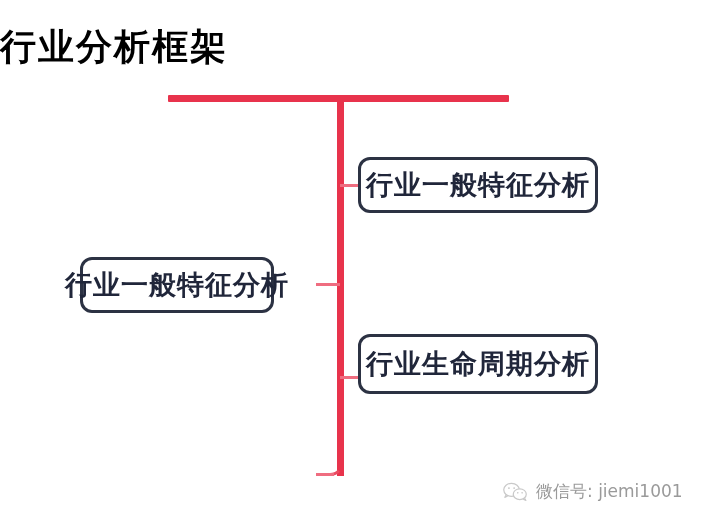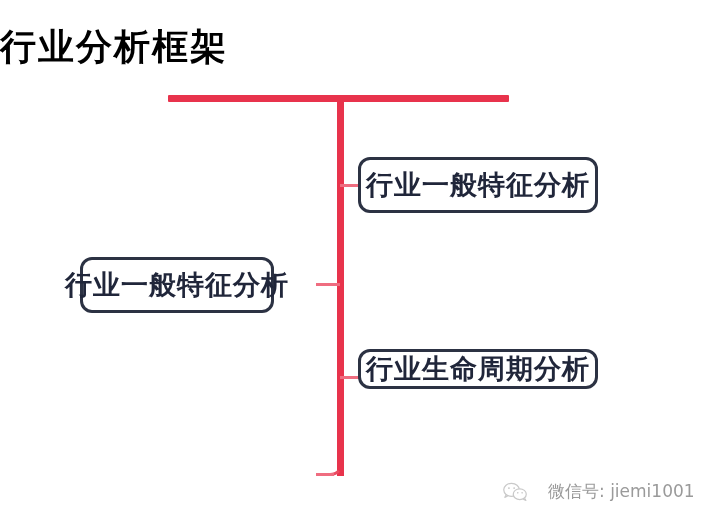--- a/index.html
+++ b/index.html
@@ -86,31 +86,31 @@
     letter-spacing: 1px;
     display: flex;
     align-items: center;
     justify-content: center;
     white-space: nowrap;
     font-family: "DejaVu Sans", "Liberation Sans", sans-serif;
   }
 
   #node-1 { left: 358px; top: 157px; width: 240px; height: 56px; }
   #node-2 { left: 80px;  top: 257px; width: 194px; height: 56px; }
-  #node-3 { left: 358px; top: 349px; width: 240px; height: 40px; }
+  #node-3 { left: 358px; top: 334px; width: 240px; height: 60px; }
   #node-4 { left: 130px; top: 446px; width: 188px; height: 55px; }
 
   
   .footer {
     position: absolute;
     left: 502px;
     top: 480px;
     display: flex;
     align-items: flex-end;
-    gap: 20px;
+    gap: 8px;
     color: #9a9a9a;
     font-size: 17px;
     font-family: "DejaVu Sans", "Liberation Sans", sans-serif;
     white-space: nowrap;
   }
   .wechat-icon {
     width: 26px;
     height: 22px;
     display: block;
   }

